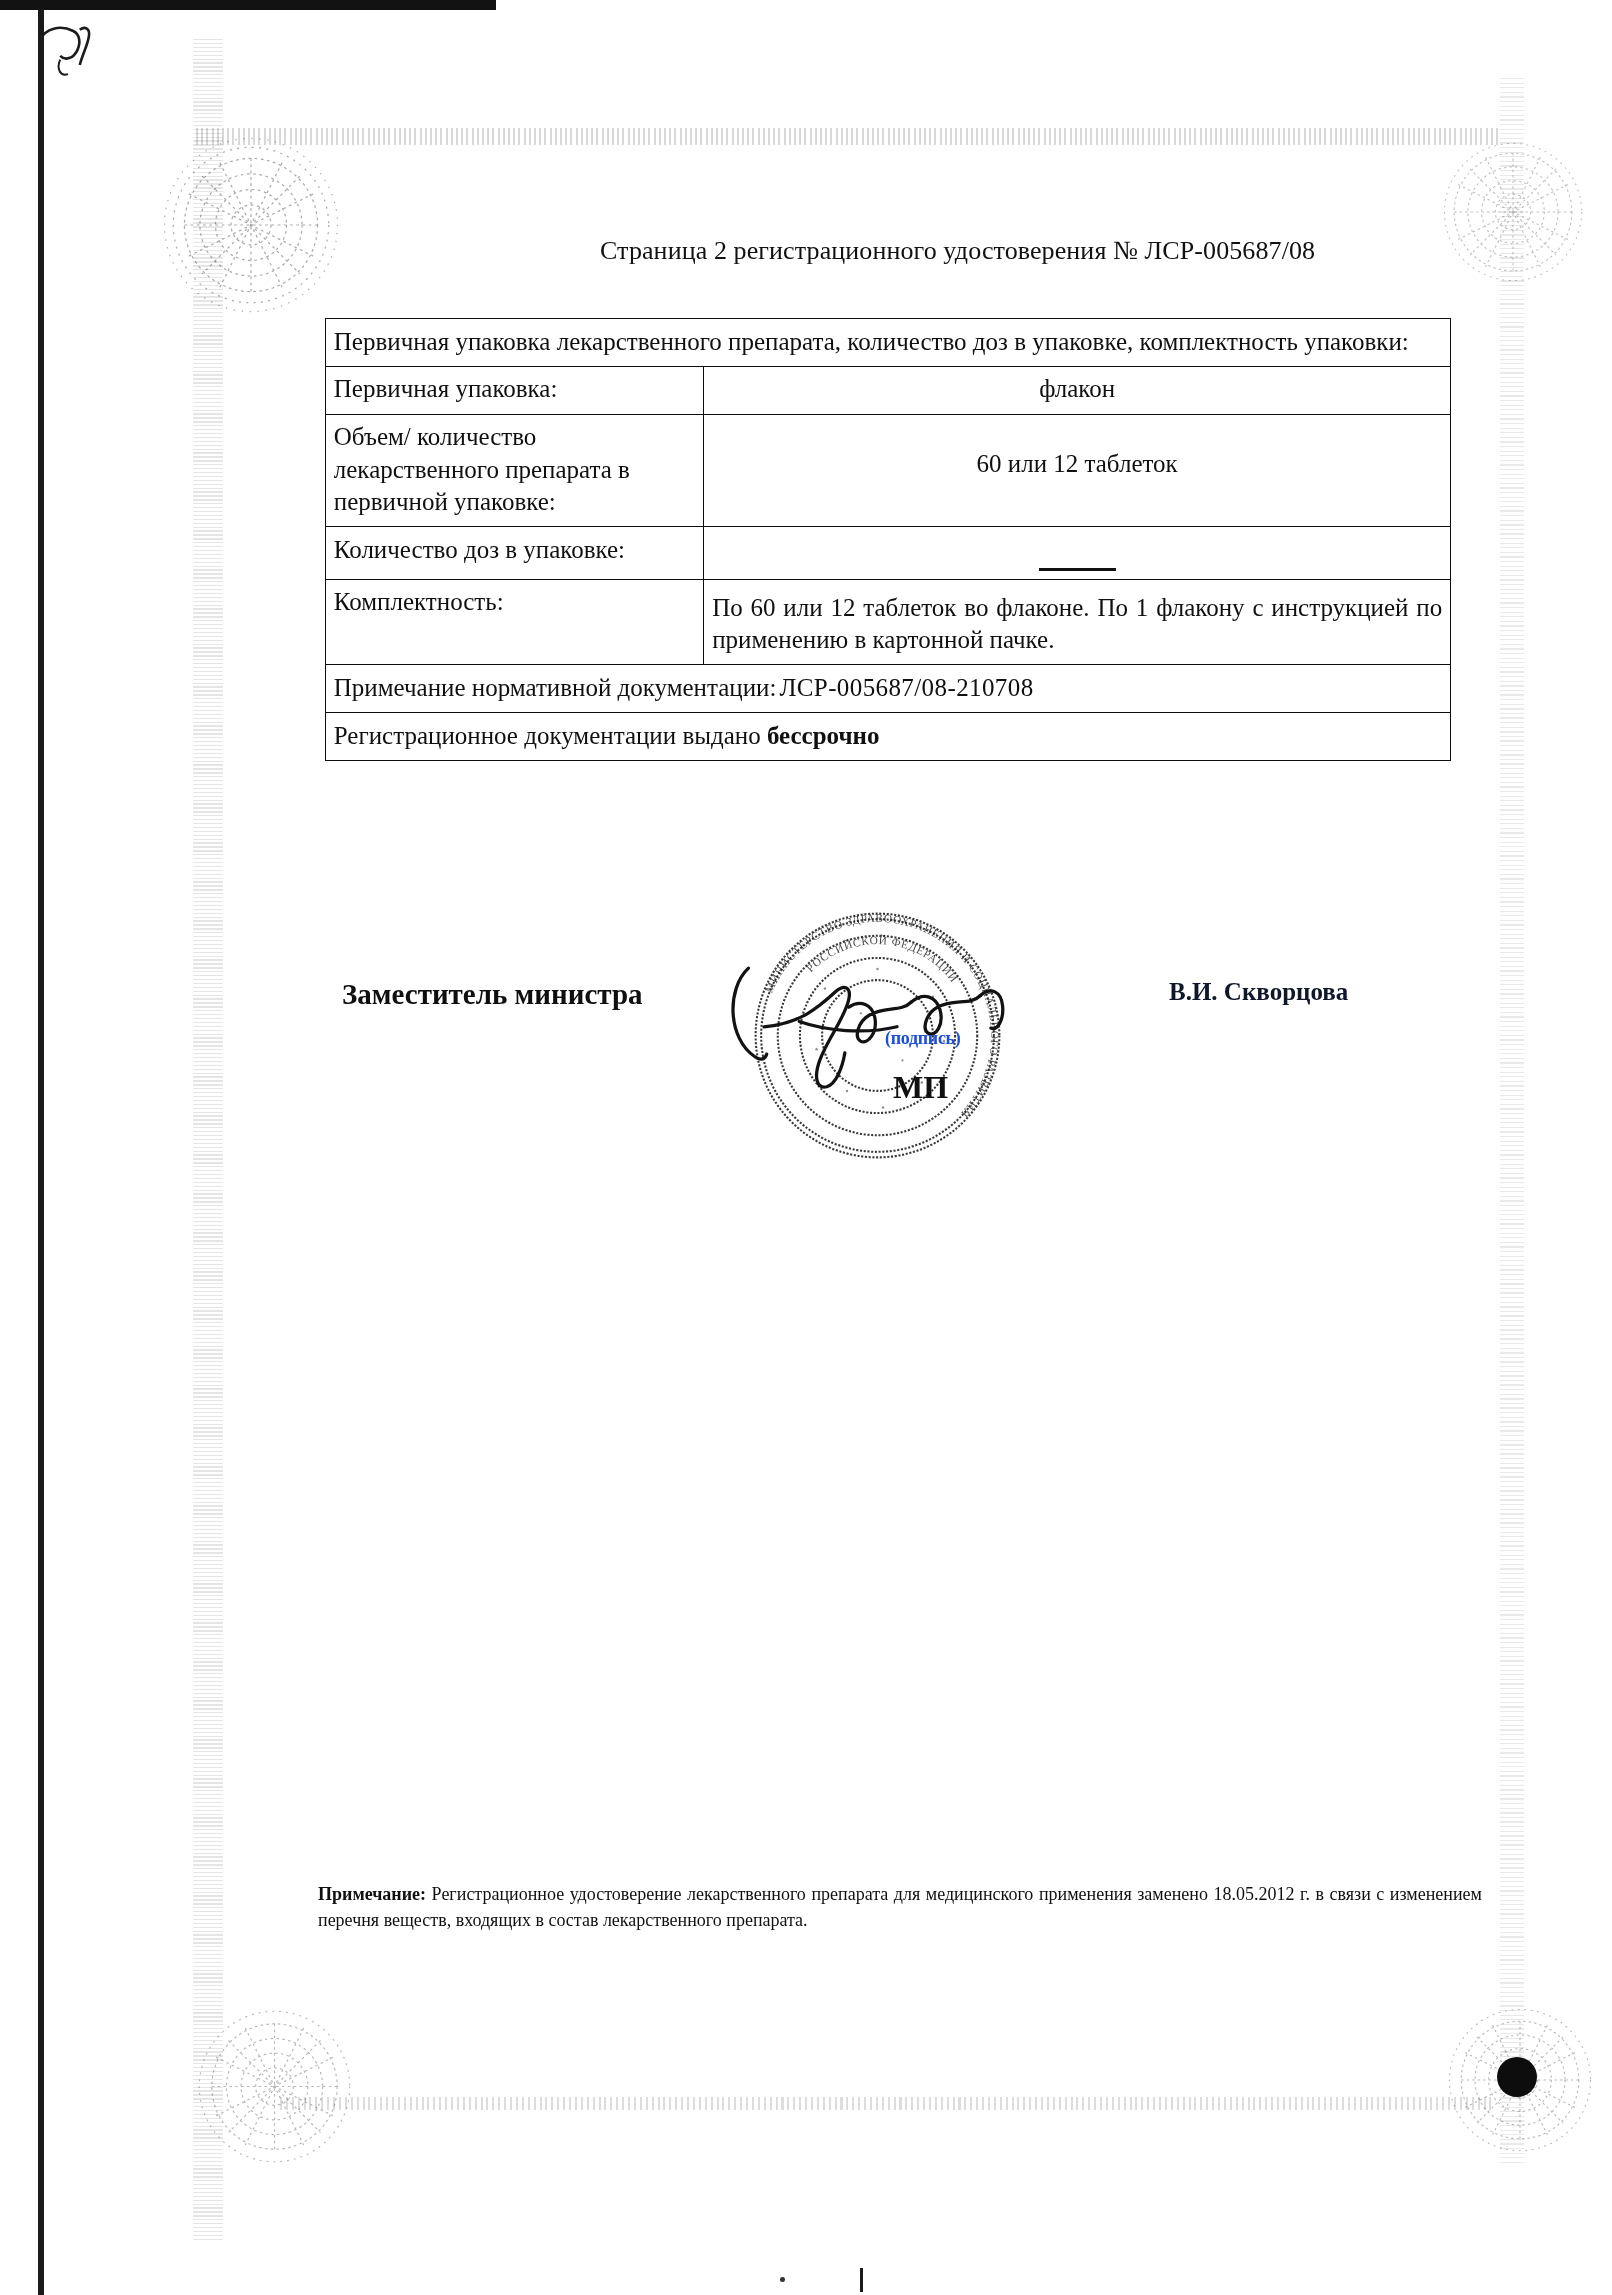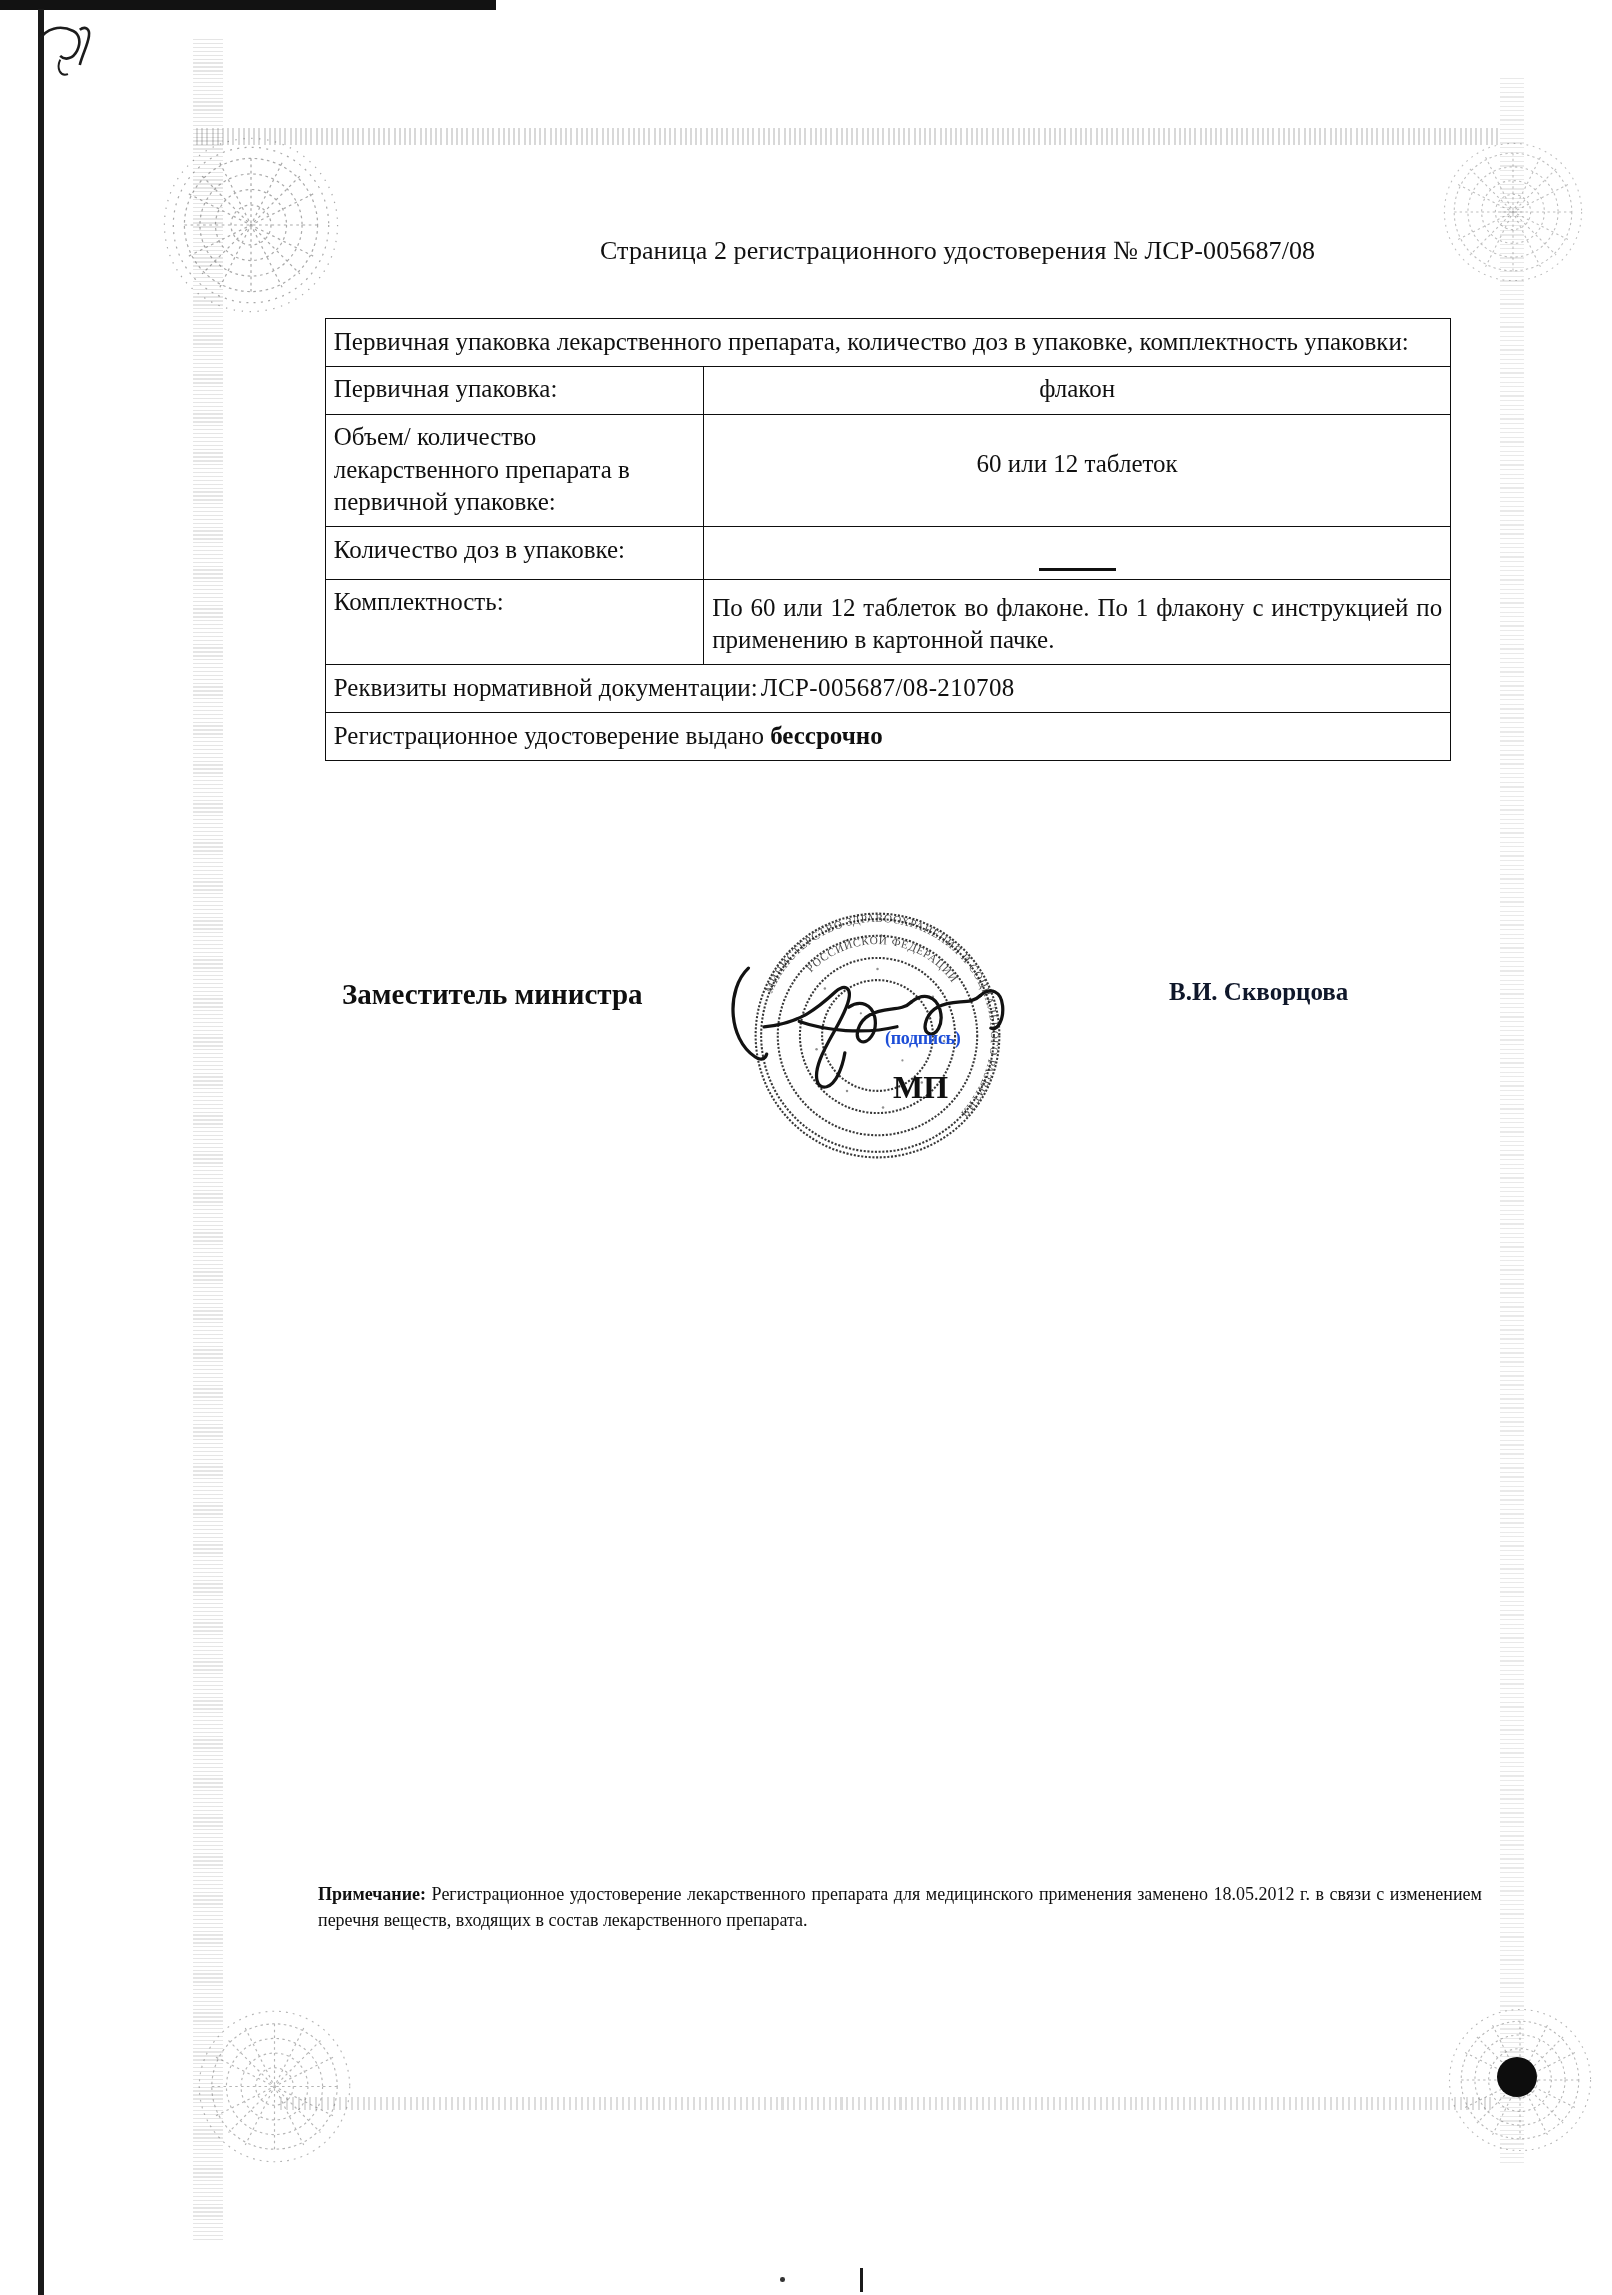--- a/index.html
+++ b/index.html
@@ -342,27 +342,27 @@
 
       <tr>
         <td>Комплектность:</td>
         <td class="cell-just">
           <span class="val-mid2">По 60 или 12 таблеток во флаконе. По 1 флакону с инструкцией по применению в картонной пачке.</span>
         </td>
       </tr>
 
       <tr class="full-row">
         <td colspan="2">
-          <span>Реквизиты нормативной документации:</span><span class="nd-value">ЛСР-005687/08-210708</span>
+          <span>Примечание нормативной документации:</span><span class="nd-value">ЛСР-005687/08-210708</span>
         </td>
       </tr>
 
       <tr class="full-row">
         <td colspan="2">
-          <span>Регистрационное удостоверение выдано </span><span class="bold">бессрочно</span>
+          <span>Регистрационное документации выдано </span><span class="bold">бессрочно</span>
         </td>
       </tr>
     </tbody>
   </table>
 
   <div class="sig-title">Заместитель министра</div>
 
   <div class="sig-name">В.И. Скворцова</div>
 
   <div class="stamp">

